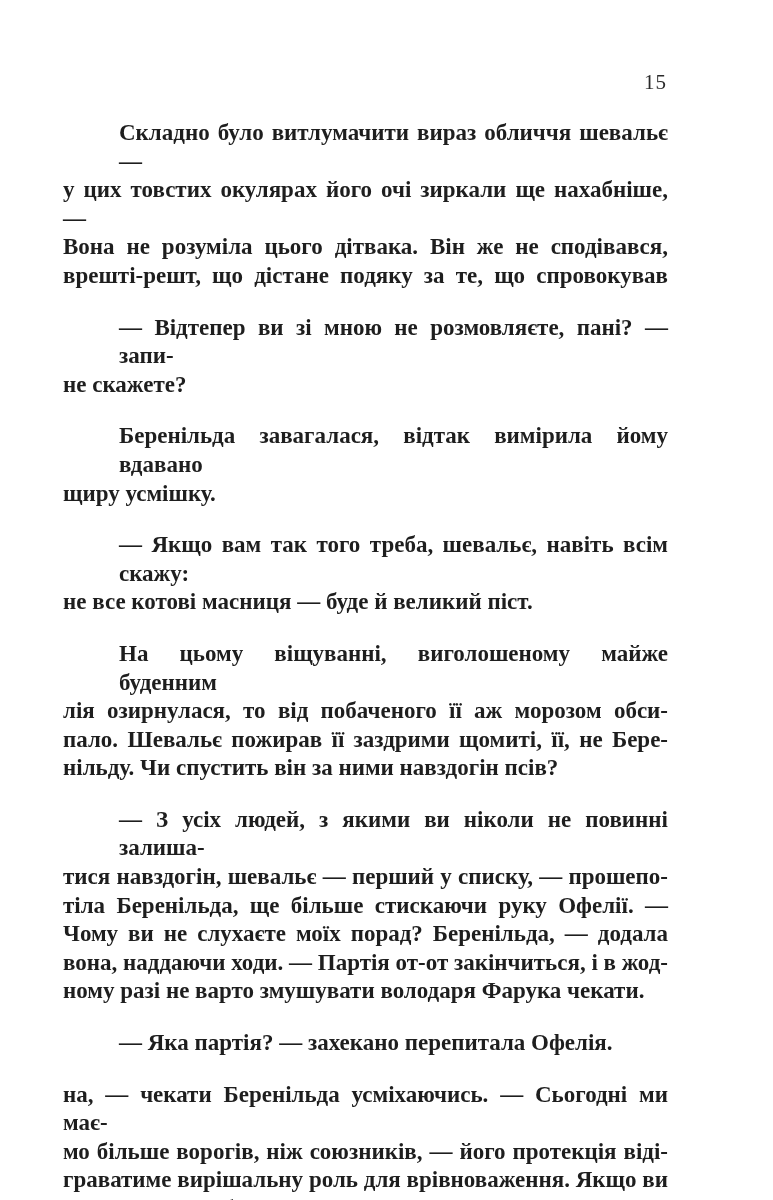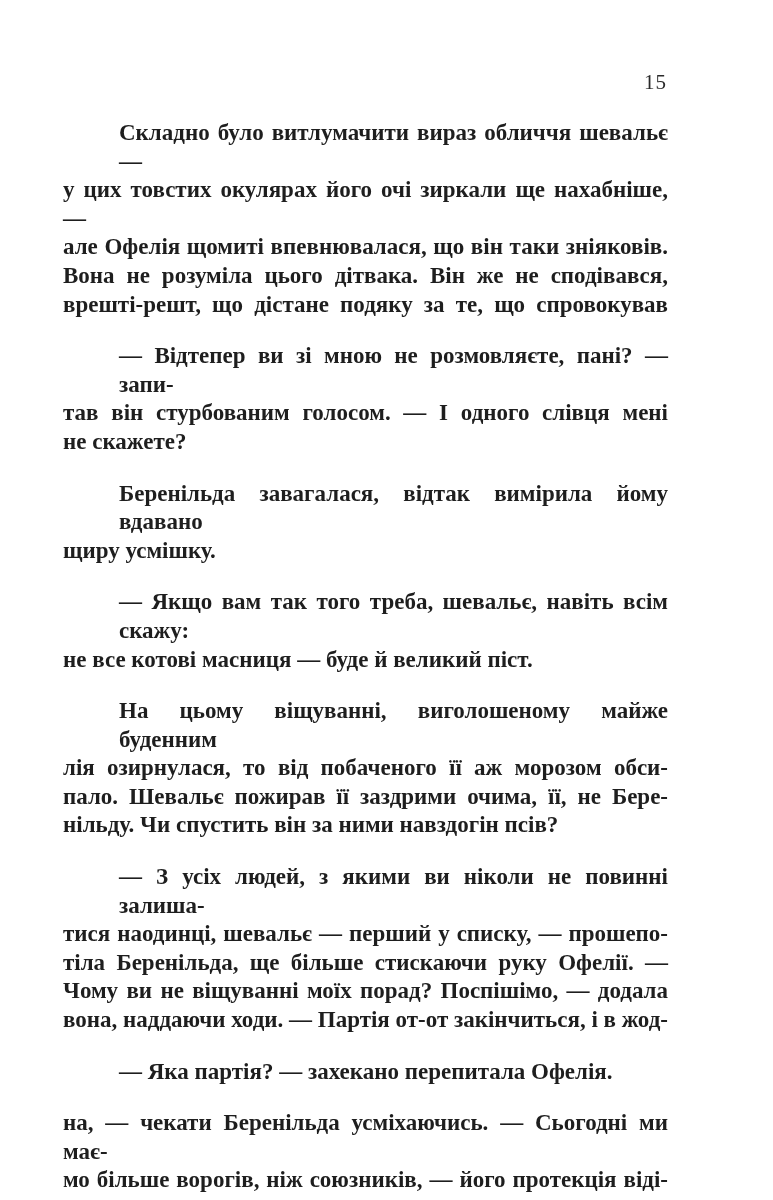--- a/index.html
+++ b/index.html
@@ -60,59 +60,58 @@
 <div class="page">
 
   <div class="folio">15</div>
 
   <div class="text">
 
     <p class="para">
       </p>
       <div class="ln first">Складно було витлумачити вираз обличчя шевальє —</div>
       <div class="ln">у цих товстих окулярах його очі зиркали ще нахабніше, —</div>
-      <div class="ln">але Офелія щомиті впевнювалася, що він таки зніяковів.</div>
       <div class="ln">Вона не розуміла цього дітвака. Він же не сподівався,</div>
       <div class="ln">врешті-решт, що дістане подяку за те, що спровокував</div>
     <p></p>
 
     <p class="para">
       </p>
       <div class="ln first">— Відтепер ви зі мною не розмовляєте, пані? — запи-</div>
-      <div class="ln">тав він стурбованим голосом. — І одного слівця мені</div>
       <div class="ln fin">не скажете?</div>
     <p></p>
 
     <p class="para">
       </p>
       <div class="ln first">Беренільда завагалася, відтак вимірила йому вдавано</div>
       <div class="ln fin">щиру усмішку.</div>
     <p></p>
 
     <p class="para">
       </p>
       <div class="ln first">— Якщо вам так того треба, шевальє, навіть всім скажу:</div>
       <div class="ln fin">не все котові масниця — буде й великий піст.</div>
     <p></p>
 
     <p class="para">
       </p>
       <div class="ln first">На цьому віщуванні, виголошеному майже буденним</div>
       <div class="ln">лія озирнулася, то від побаченого її аж морозом обси-</div>
-      <div class="ln">пало. Шевальє пожирав її заздрими очима, її, не Бере-</div>
+      <div class="ln">пало. Шевальє пожирав її заздрими щомиті, її, не Бере-</div>
       <div class="ln fin">нільду. Чи спустить він за ними навздогін псів?</div>
     <p></p>
 
     <p class="para">
       </p>
       <div class="ln first">— З усіх людей, з якими ви ніколи не повинні залиша-</div>
-      <div class="ln">тися наодинці, шевальє — перший у списку, — прошепо-</div>
+      <div class="ln">тися навздогін, шевальє — перший у списку, — прошепо-</div>
       <div class="ln">тіла Беренільда, ще більше стискаючи руку Офелії. —</div>
-      <div class="ln">Чому ви не віщуванні моїх порад? Поспішімо, — додала</div>
+      <div class="ln">Чому ви не слухаєте моїх порад? Беренільда, — додала</div>
       <div class="ln">вона, наддаючи ходи. — Партія от-от закінчиться, і в жод-</div>
+      <div class="ln fin">ному разі не варто змушувати володаря Фарука чекати.</div>
     <p></p>
 
     <p class="para">
       </p>
       <div class="ln first fin">— Яка партія? — захекано перепитала Офелія.</div>
     <p></p>
 
     <p class="para">
       </p>
     <p></p>

